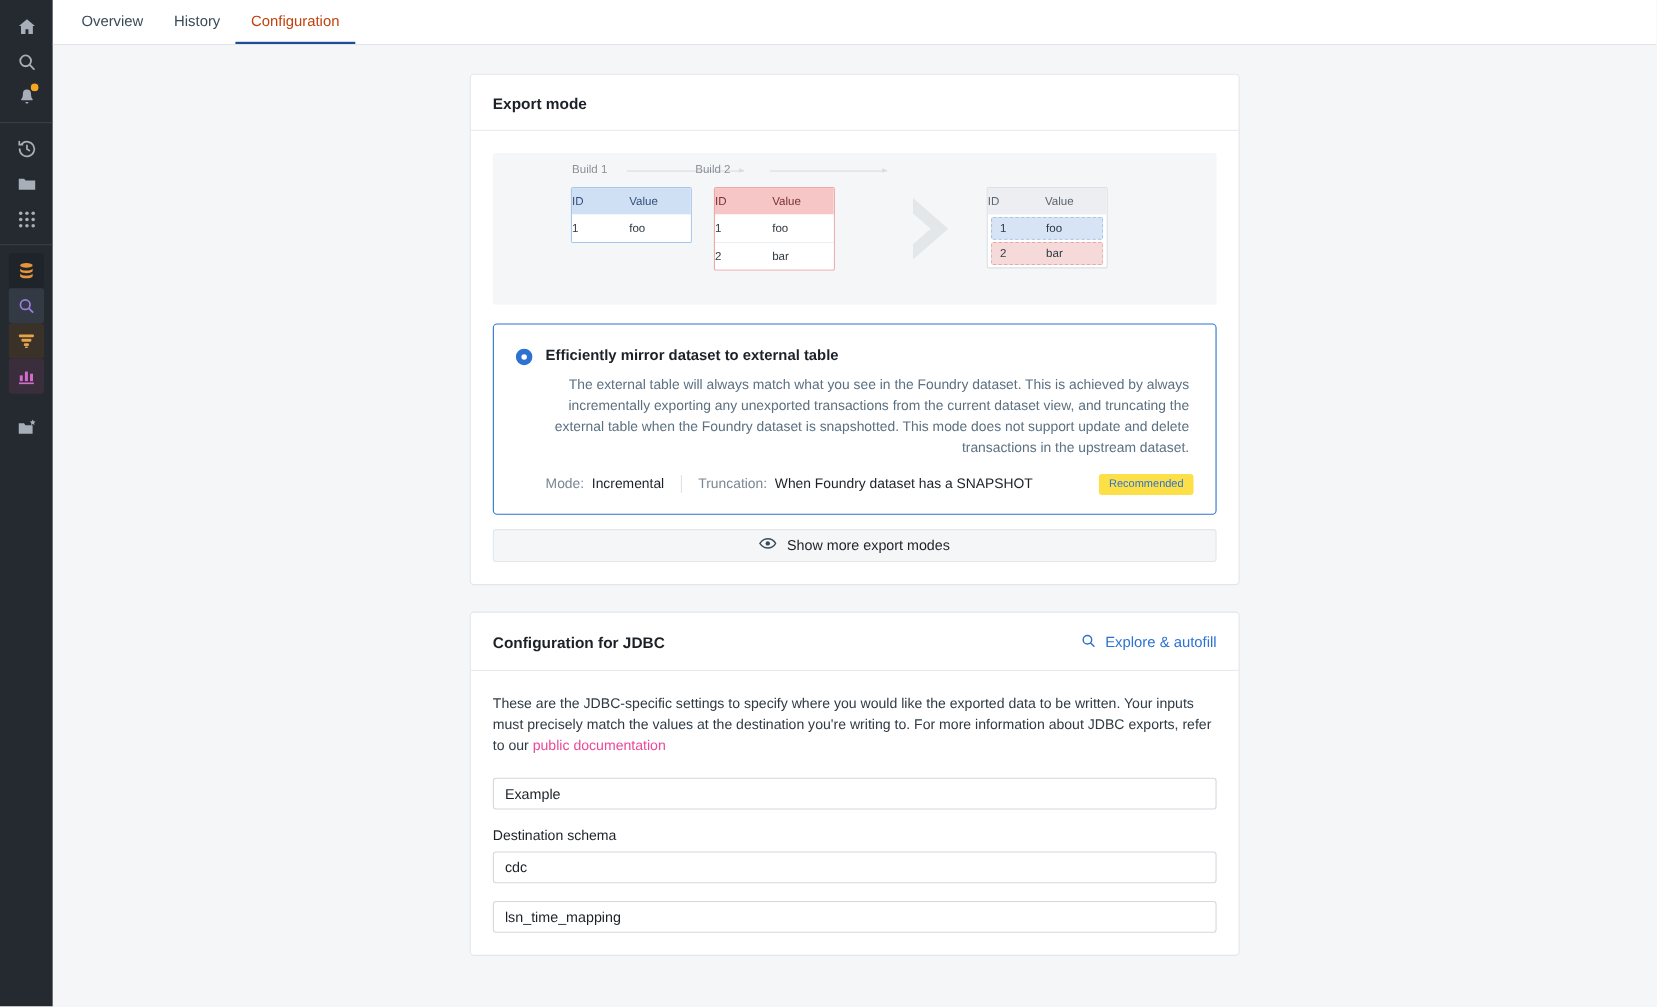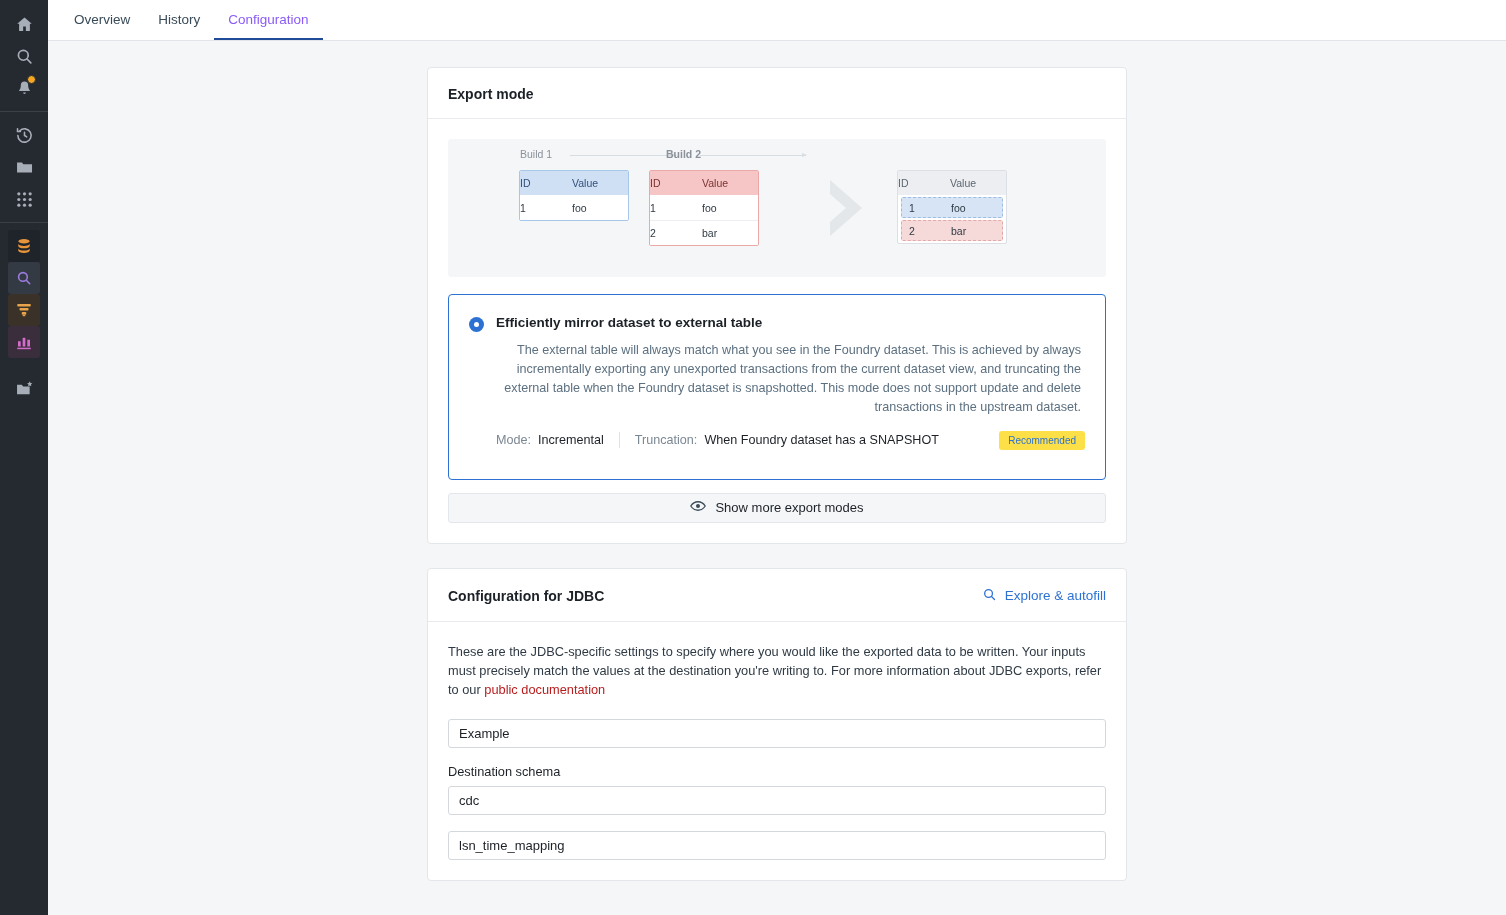--- a/index.html
+++ b/index.html
@@ -44,21 +44,21 @@
     height:41px; flex:0 0 41px; background:#ffffff;
     border-bottom:1px solid #e1e4e8;
     display:flex; align-items:stretch; padding:0 14px 0 0;
   }
   .tabs { display:flex; align-items:stretch; margin-left:12px; }
   .tab {
     display:flex; align-items:center; padding:0 14px;
     font-size:13.5px; color:#394b59; cursor:default;
     border-bottom:2px solid transparent; position:relative;
   }
-  .tab.active { color:#8b5cf6; border-bottom:2px solid #1f4b99; font-weight:400; }
+  .tab.active { color:#c2410c; border-bottom:2px solid #1f4b99; font-weight:400; }
   .topbar-right { margin-left:auto; display:flex; align-items:center; gap:10px; }
   .trash-btn {
     display:flex; align-items:center; gap:7px;
     font-size:13.5px; color:#1c2127; padding:5px 7px; border-radius:3px;
   }
   .btn {
     border:none; border-radius:3px; cursor:pointer;
     font-family:"Liberation Sans", sans-serif; font-size:13.5px;
     color:#fff; background:#2d72d2; font-weight:600;
     height:28px; display:inline-flex; align-items:center; justify-content:center;
@@ -130,21 +130,21 @@
     margin:2px 3px; height:21px; border-radius:2px; color:#2f3a44;
   }
   .chevron {
     position:absolute; width:44px; height:60px;
   }
 
   
   .option {
     margin-top:17px;
     border:1px solid #2d72d2; border-radius:4px;
-    padding:0 0 16px 0; background:#fff;
+    padding:0 0 4px 0; background:#fff;
   }
   .option-top { display:flex; padding:20px 20px 0 20px; align-items:flex-start; }
   .radio {
     width:15px; height:15px; border-radius:50%; background:#2d72d2;
     flex:0 0 15px; margin-top:2px; position:relative;
   }
   .radio::after {
     content:""; position:absolute; width:5px; height:5px; border-radius:50%;
     background:#fff; left:5px; top:5px;
   }
@@ -170,21 +170,21 @@
     background:#f5f6f7; border:1px solid #e3e6ea; border-radius:3px;
     display:flex; align-items:center; justify-content:center; gap:9px;
     font-size:13px; color:#1c2127; cursor:pointer;
   }
 
   
   .jdbc-desc {
     font-size:12.8px; line-height:1.5; color:#2f3a44;
     margin:0 0 20px 0;
   }
-  .jdbc-desc a { color:#b91c1c; text-decoration:none; }
+  .jdbc-desc a { color:#ec4899; text-decoration:none; }
   .field-label { font-size:12.8px; color:#1c2127; margin-bottom:7px; }
   .field {
     height:29px; width:100%;
     border:1px solid #d4d8dd; border-radius:3px; background:#fff;
     font-family:"Liberation Sans", sans-serif; font-size:13px; color:#1c2127;
     padding:0 10px; outline:none;
   }
   .field-group + .field-group { margin-top:16px; }
 </style>
 </head>
@@ -369,21 +369,21 @@
                 <div class="mt-head blue">
                   <div class="mt-c1">ID</div>
                   <div class="mt-c2">Value</div>
                 </div>
                 <div class="mt-row">
                   <div class="mt-c1">1</div>
                   <div class="mt-c2">foo</div>
                 </div>
               </div>
 
-              <div class="build-label" style="left:218px; top:9px;font-weight:bold;">Build 2</div>
+              <div class="build-label" style="left:184px; top:9px;">Build 2</div>
               <div class="build-arrow" style="left:252px; top:16px; width:106px;"></div>
               <div class="minitable mt-red" style="left:201px; top:31px; width:110px;">
                 <div class="mt-head red">
                   <div class="mt-c1">ID</div>
                   <div class="mt-c2">Value</div>
                 </div>
                 <div class="mt-row">
                   <div class="mt-c1">1</div>
                   <div class="mt-c2">foo</div>
                 </div>

